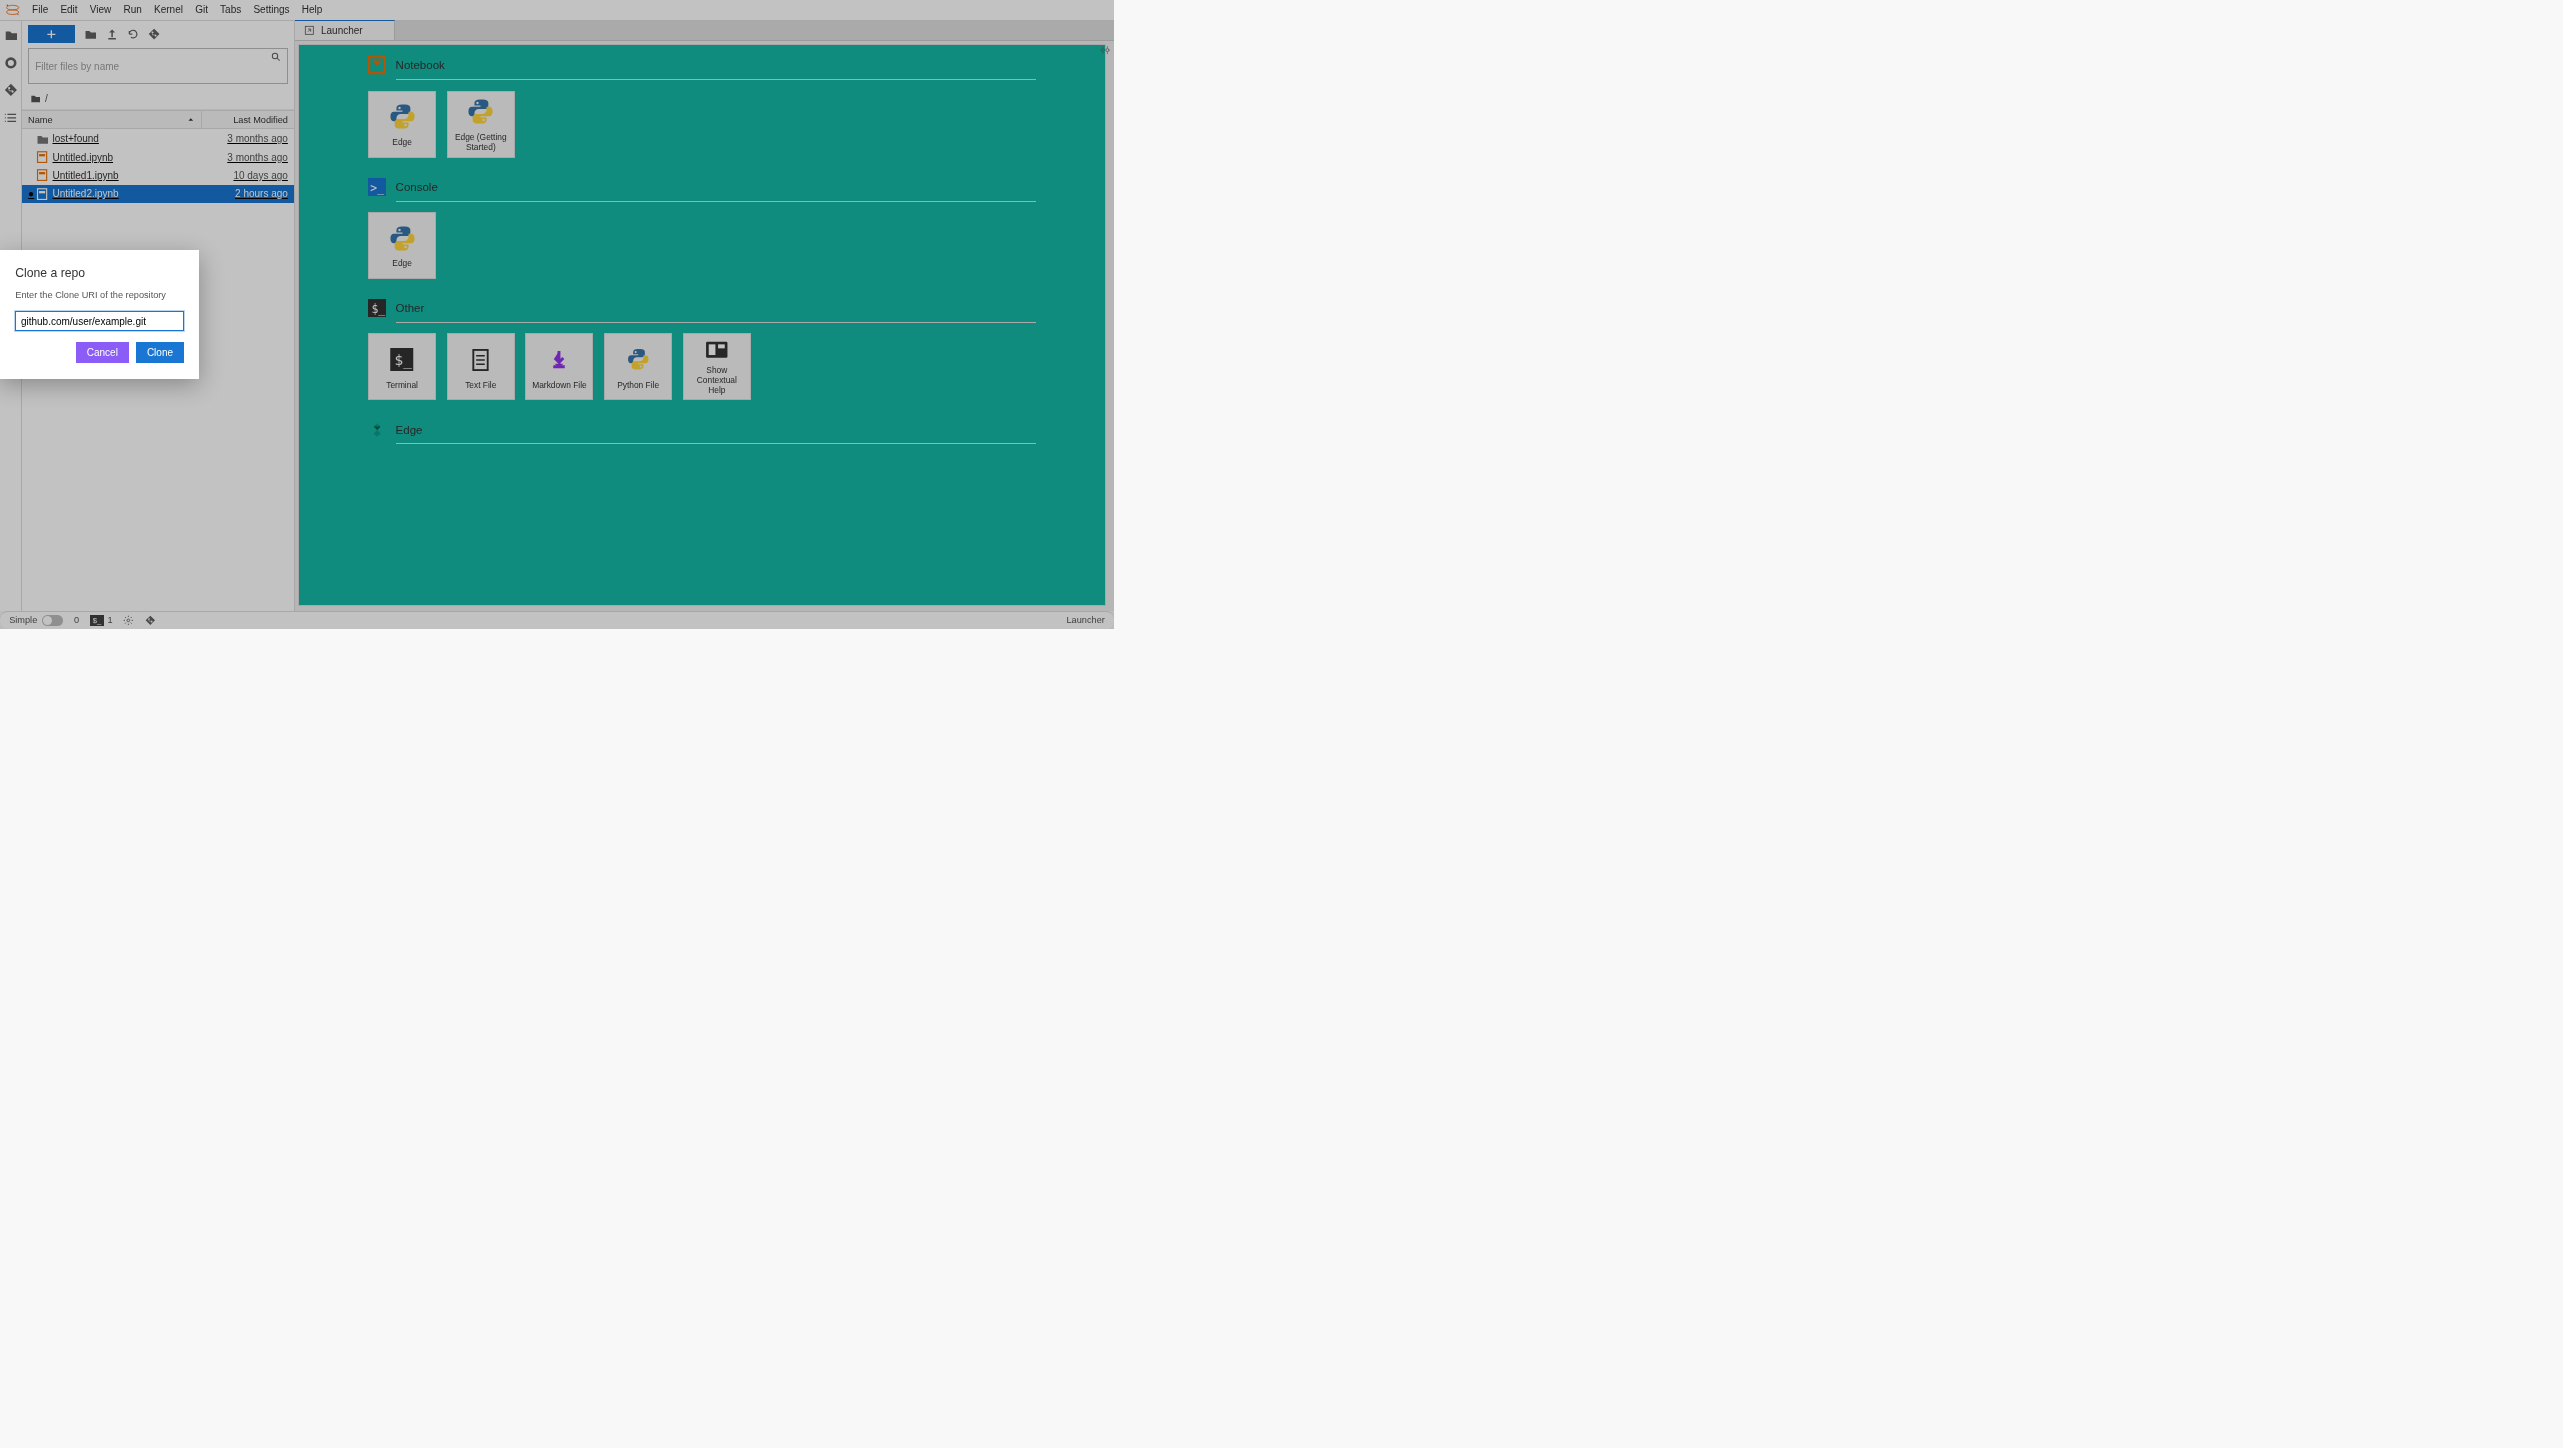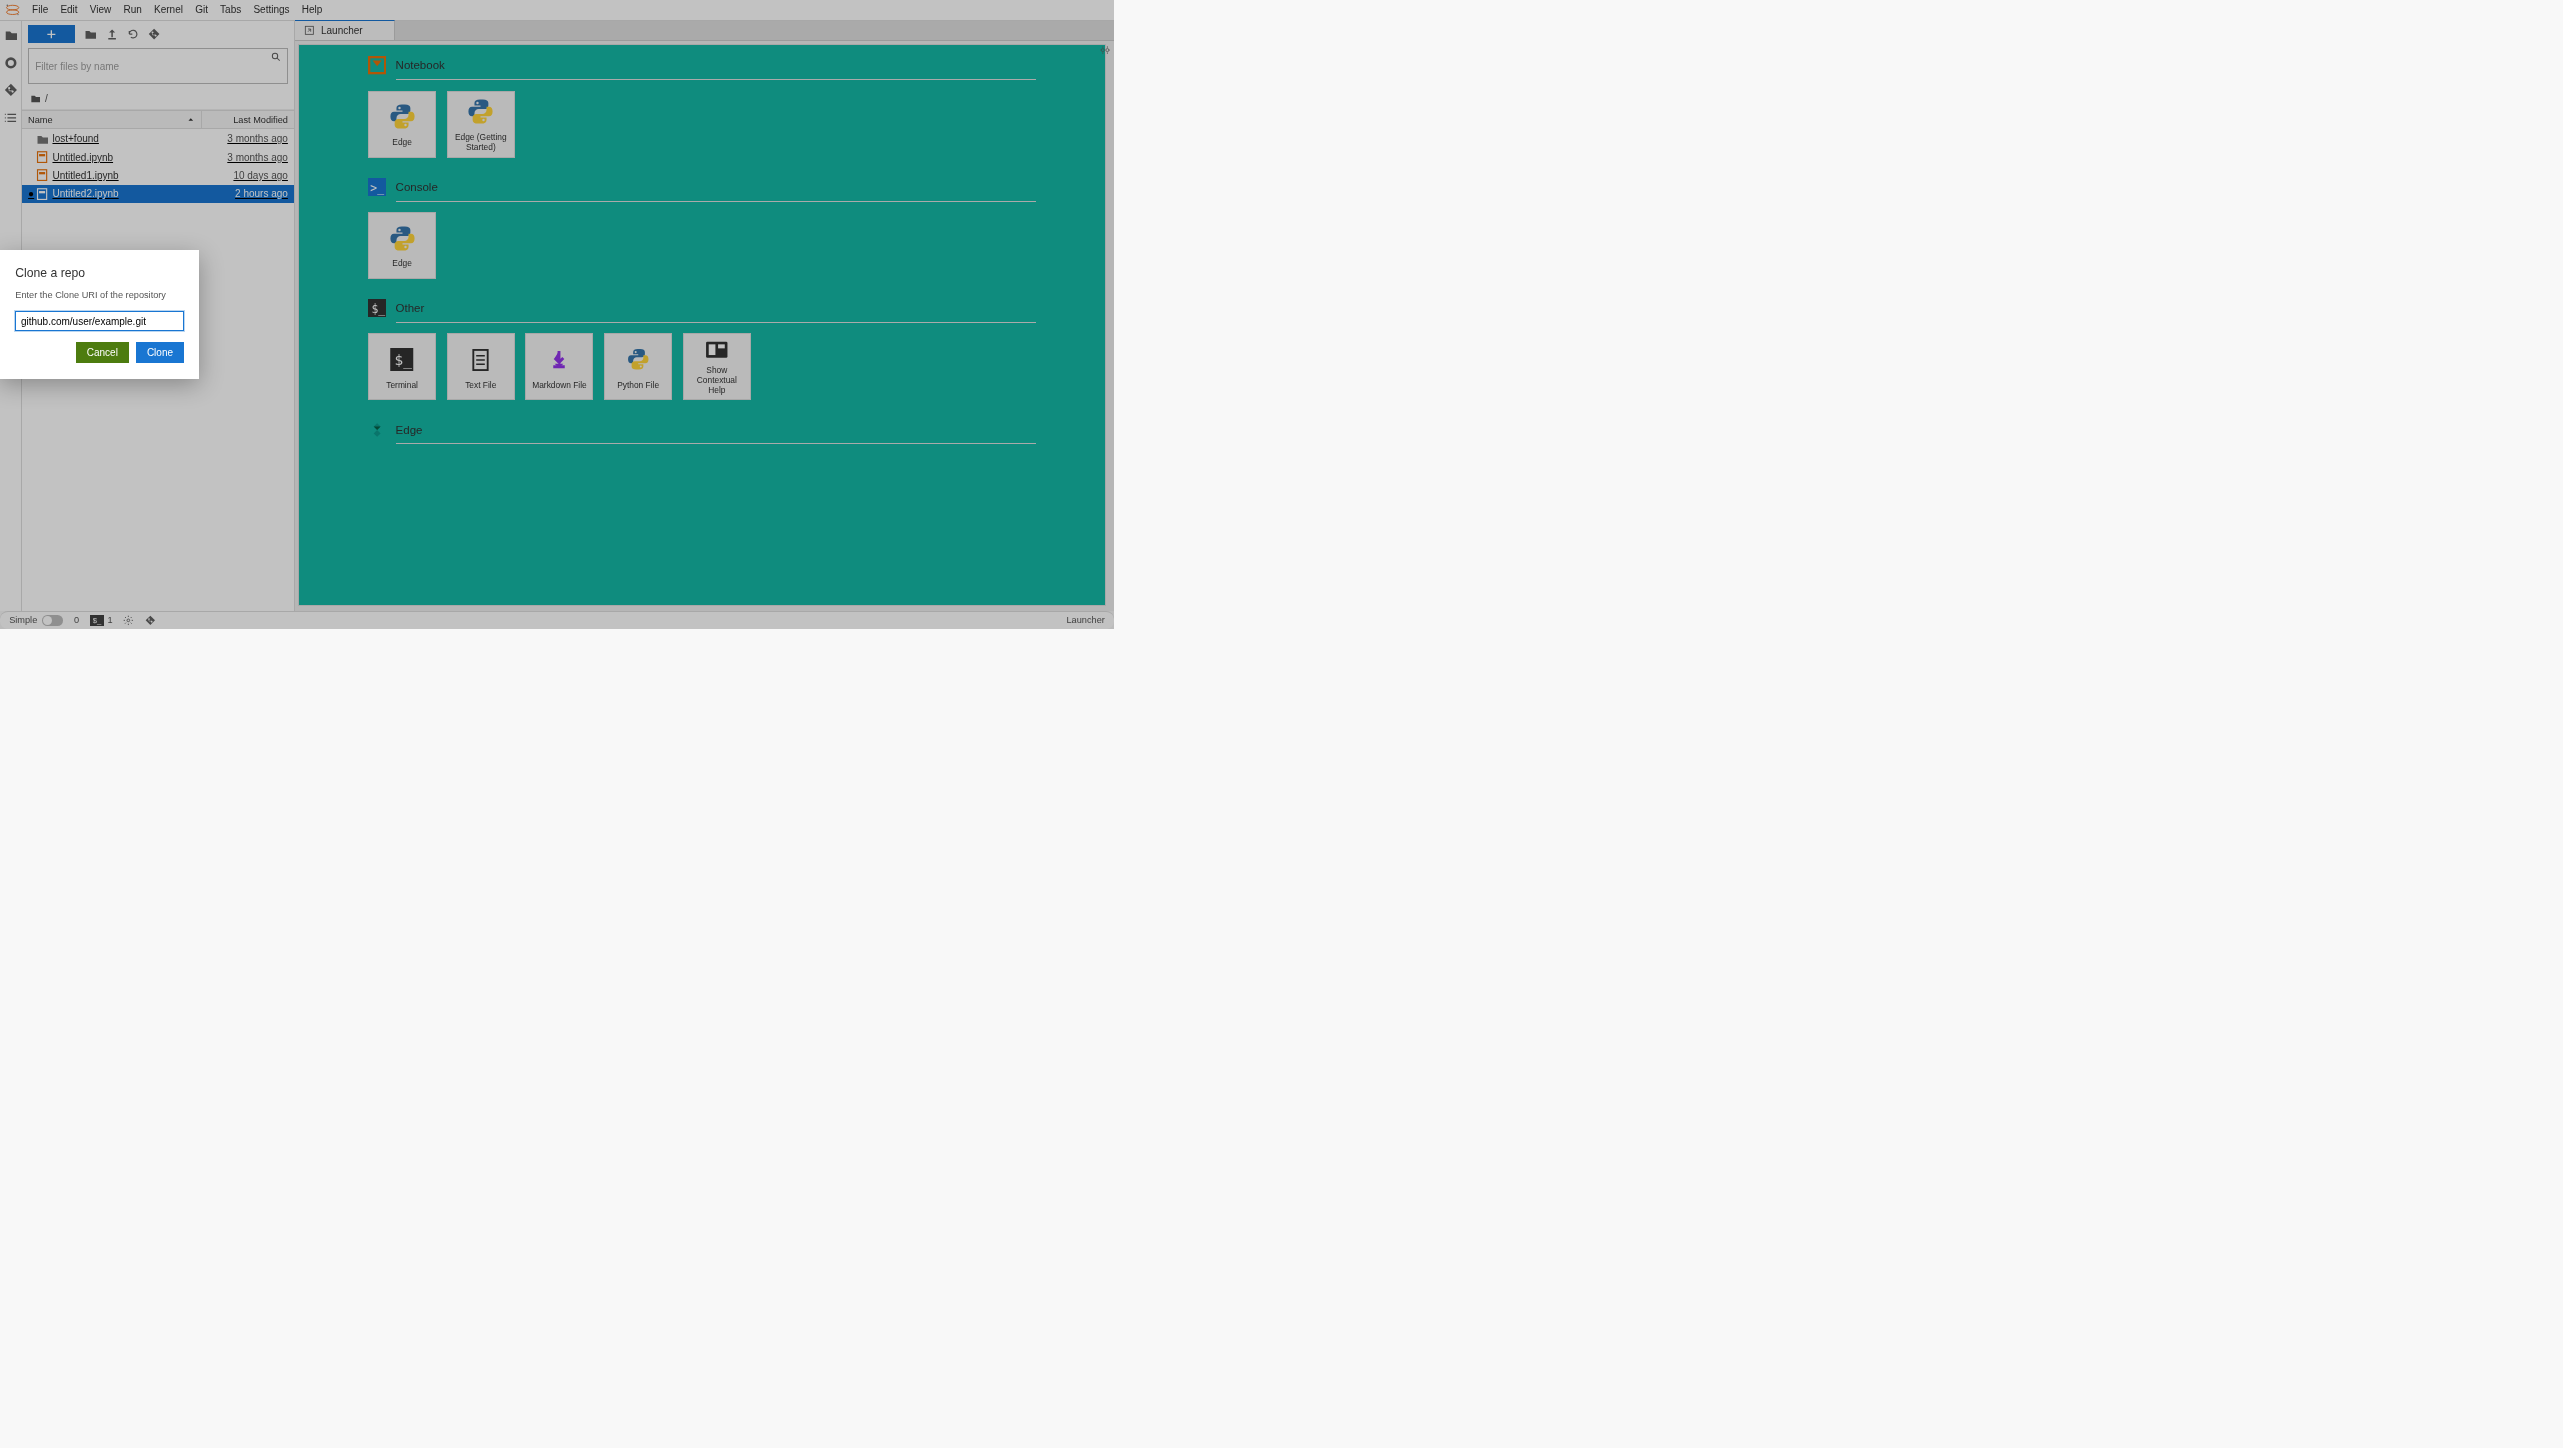--- a/index.html
+++ b/index.html
@@ -361,21 +361,21 @@
   justify-content: flex-end;
   gap: 7.6px;
 }
 .btn {
   height: 21.4px;
   padding: 0 10.7px;
   border: none;
   font-size: 10px;
   cursor: pointer;
 }
-.btn-cancel { background: #4d7c0f; color: #fff; }
+.btn-cancel { background: #8b5cf6; color: #fff; }
 .btn-primary { background: #1976d2; color: #fff; }
 
 .sort-arrow { width: 7.6px; height: 7.6px; }
 
 
 .python-svg { width: 29px; height: 29px; }
 </style>
 </head>
 <body>
 

